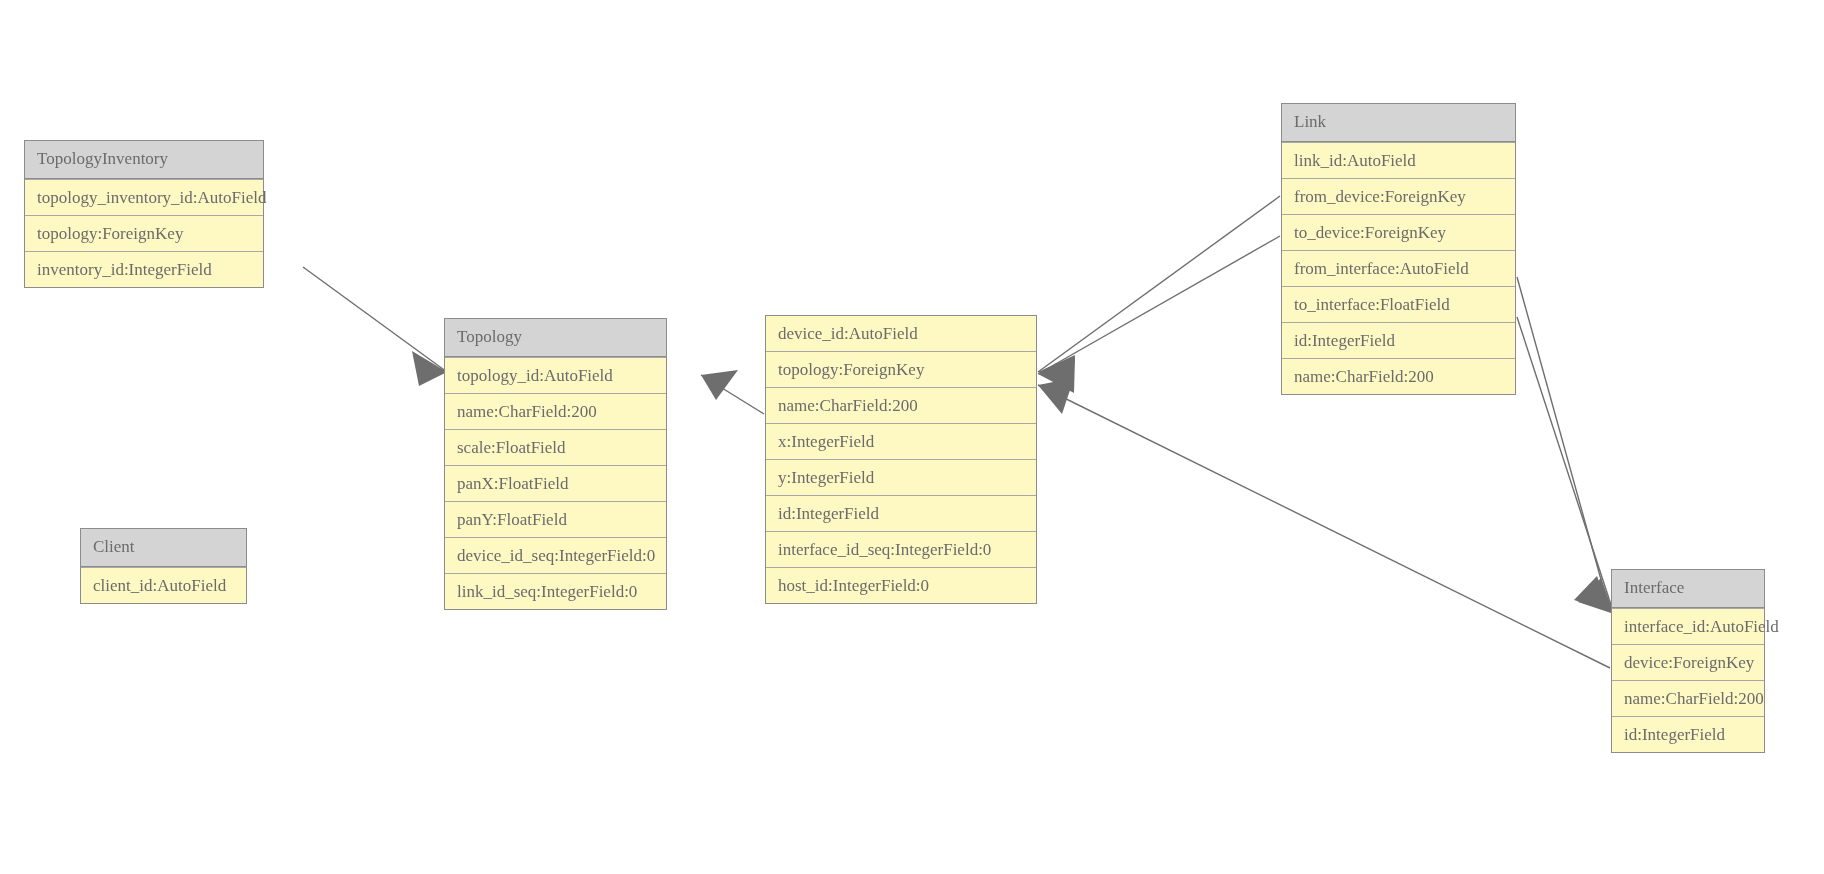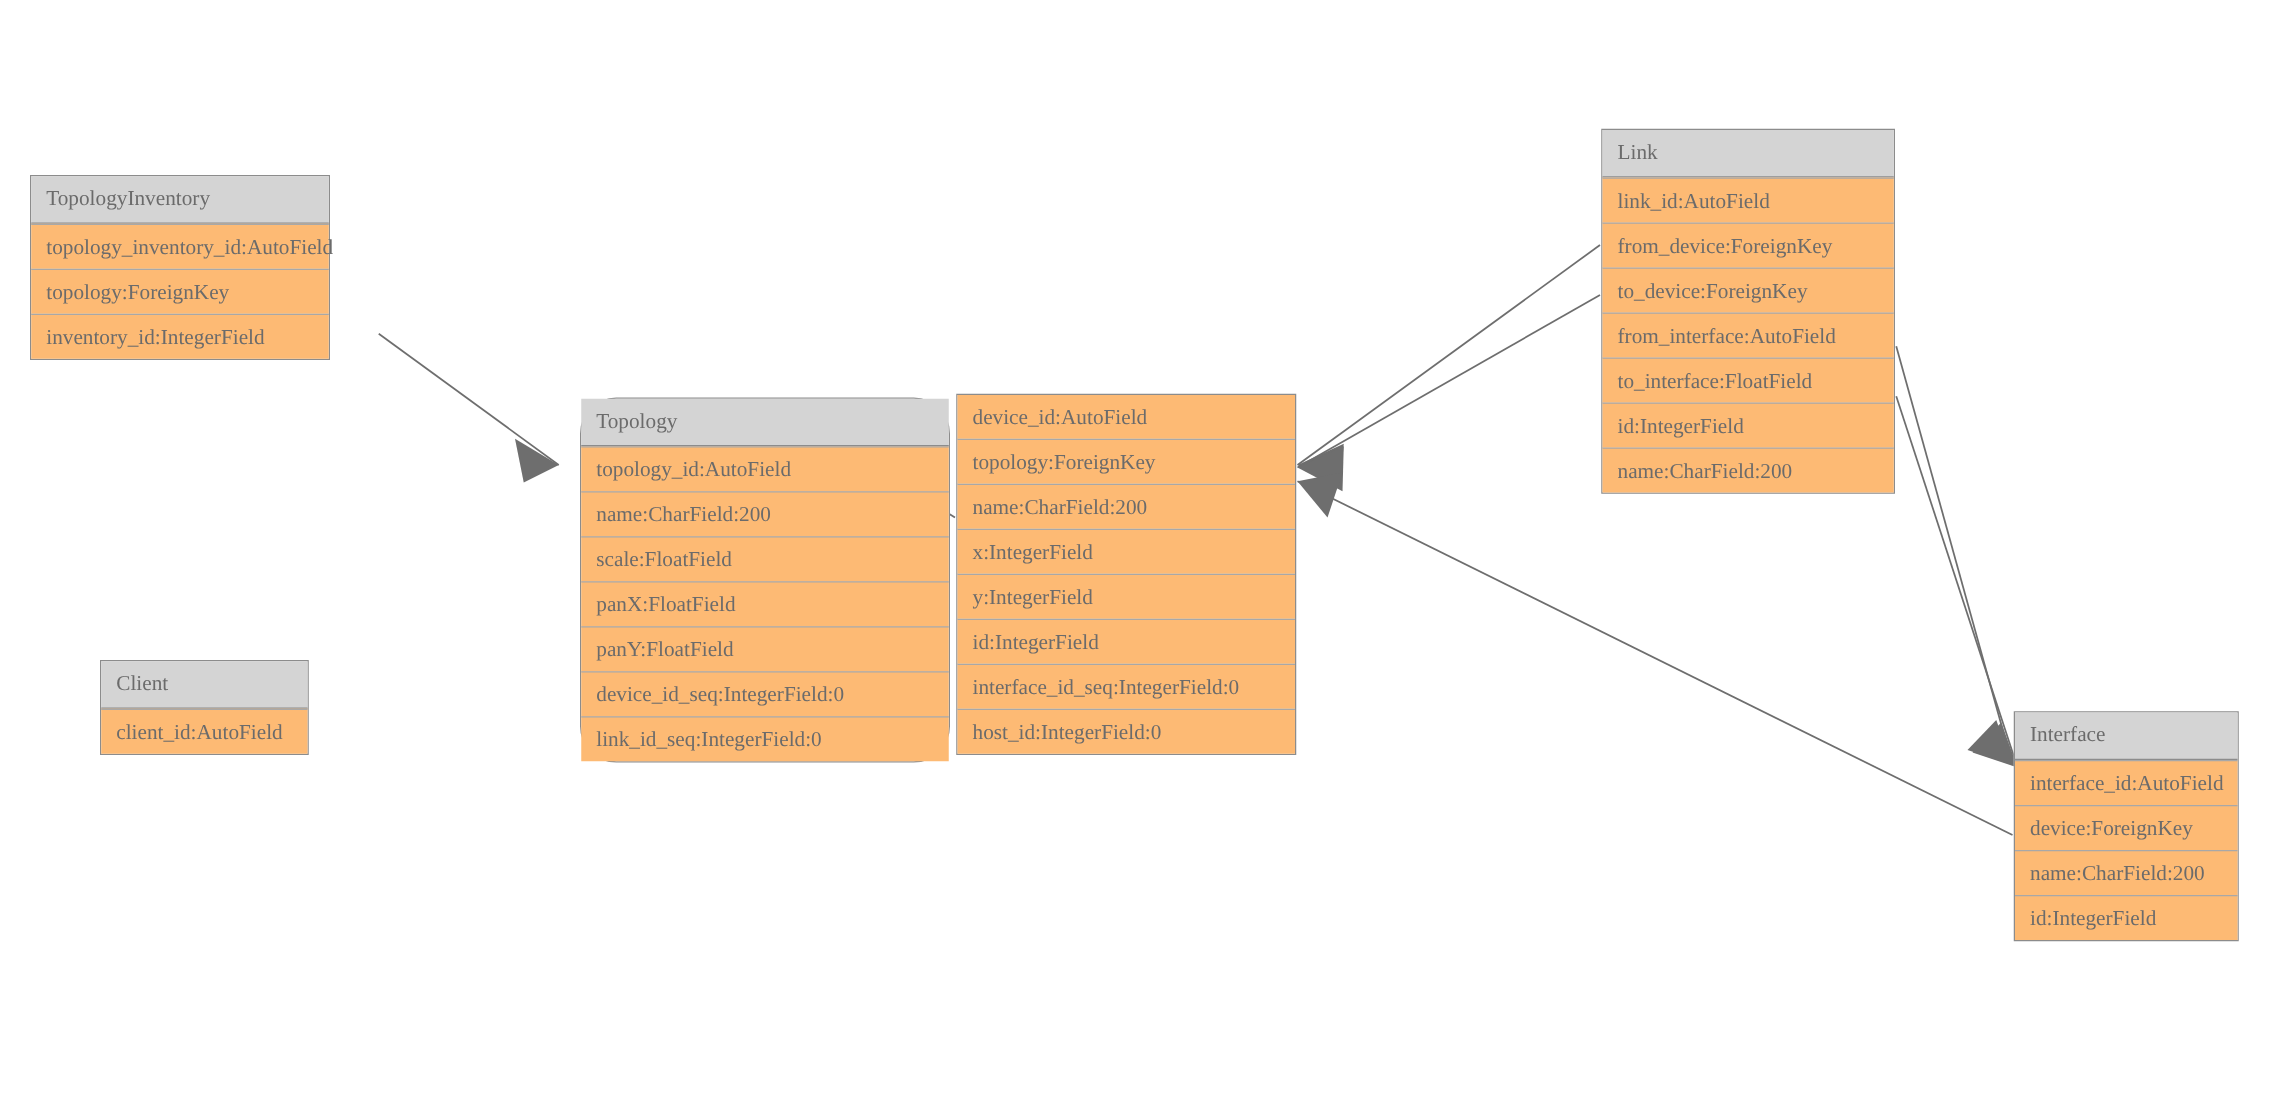--- a/index.html
+++ b/index.html
@@ -43,21 +43,21 @@
     white-space: nowrap;
   }
   .entity-field {
     box-sizing: border-box;
     border-top: 1px solid #a8a8a8;
     color: #6b6b6b;
     font-size: 17px;
     line-height: 19px;
     padding: 8px 10px 8px 12px;
     white-space: nowrap;
-    background: #fdba74;
+    background: #fef9c3;
   }
   .entity-field:first-of-type {
     border-top: none;
   }
 </style>
 </head>
 <body>
 
 <div id="canvas">
 
@@ -92,21 +92,21 @@
       </g>
     </svg>
 
   <div id="entity-layer">
       <div class="entity" style="left: 24px; top: 140px; width: 240px;">
         <div class="entity-title">TopologyInventory</div>
         <div class="entity-field">topology_inventory_id:AutoField</div>
         <div class="entity-field">topology:ForeignKey</div>
         <div class="entity-field">inventory_id:IntegerField</div>
       </div>
-      <div class="entity" style="left: 464px; top: 318px; width: 296px; border-radius: 29px;">
+      <div class="entity" style="left: 444px; top: 318px; width: 223px;">
         <div class="entity-title">Topology</div>
         <div class="entity-field">topology_id:AutoField</div>
         <div class="entity-field">name:CharField:200</div>
         <div class="entity-field">scale:FloatField</div>
         <div class="entity-field">panX:FloatField</div>
         <div class="entity-field">panY:FloatField</div>
         <div class="entity-field">device_id_seq:IntegerField:0</div>
         <div class="entity-field">link_id_seq:IntegerField:0</div>
       </div>
       <div class="entity" style="left: 765px; top: 315px; width: 272px;">
@@ -122,21 +122,21 @@
       <div class="entity" style="left: 1281px; top: 103px; width: 235px;">
         <div class="entity-title">Link</div>
         <div class="entity-field">link_id:AutoField</div>
         <div class="entity-field">from_device:ForeignKey</div>
         <div class="entity-field">to_device:ForeignKey</div>
         <div class="entity-field">from_interface:AutoField</div>
         <div class="entity-field">to_interface:FloatField</div>
         <div class="entity-field">id:IntegerField</div>
         <div class="entity-field">name:CharField:200</div>
       </div>
-      <div class="entity" style="left: 1611px; top: 569px; width: 180px;">
+      <div class="entity" style="left: 1611px; top: 569px; width: 154px;">
         <div class="entity-title">Interface</div>
         <div class="entity-field">interface_id:AutoField</div>
         <div class="entity-field">device:ForeignKey</div>
         <div class="entity-field">name:CharField:200</div>
         <div class="entity-field">id:IntegerField</div>
       </div>
       <div class="entity" style="left: 80px; top: 528px; width: 167px;">
         <div class="entity-title">Client</div>
         <div class="entity-field">client_id:AutoField</div>
       </div>

